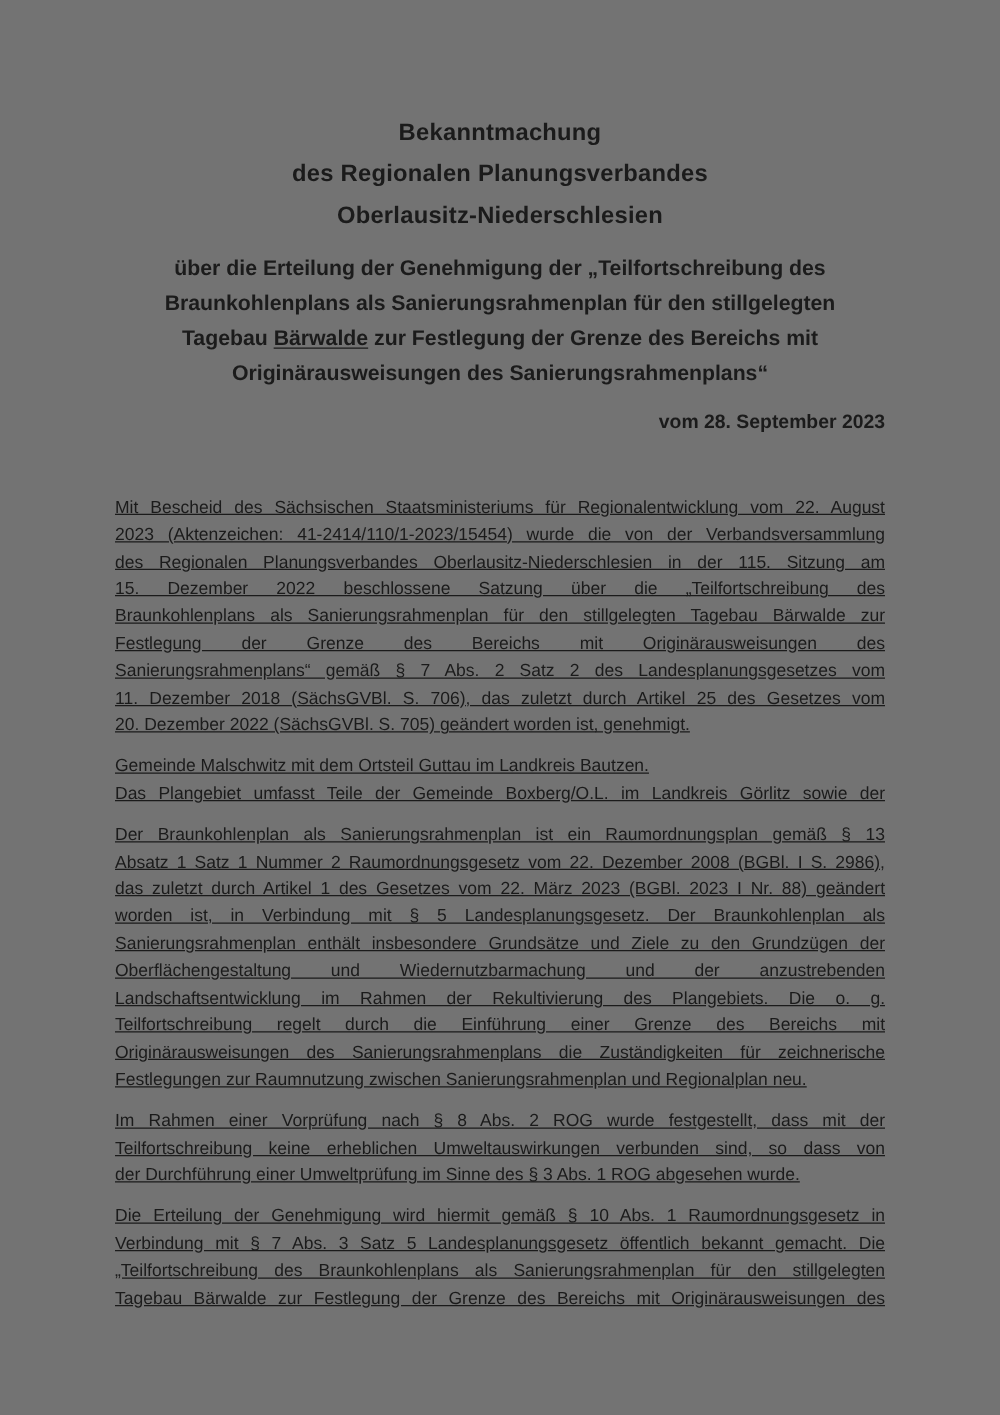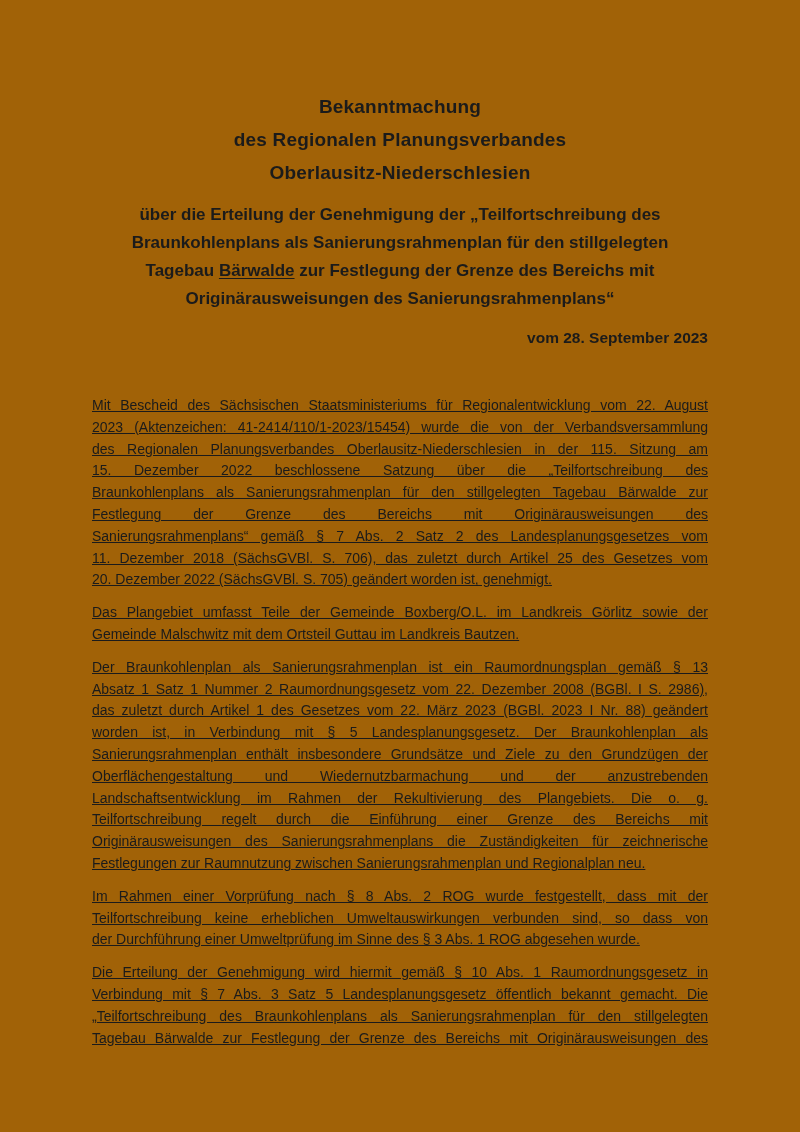--- a/index.html
+++ b/index.html
@@ -6,21 +6,21 @@
     margin: 0;
     padding: 0;
     background: #ffffff;
   }
   .page {
     position: relative;
     width: 800px;
     height: 1132px;
     box-sizing: border-box;
     margin: 0 auto;
-    background: #a16207;
+    background: #737373;
     padding: 90px 92px 0 92px;
     overflow: hidden;
     font-family: "Liberation Sans", "DejaVu Sans", sans-serif;
     color: #1b1b1b;
   }
   .doc-title {
     text-align: center;
     font-weight: 700;
     font-size: 19px;
     line-height: 33px;
@@ -92,22 +92,22 @@
       <div class="pline">des Regionalen Planungsverbandes Oberlausitz-Niederschlesien in der 115. Sitzung am</div>
       <div class="pline">15. Dezember 2022 beschlossene Satzung über die „Teilfortschreibung des</div>
       <div class="pline">Braunkohlenplans als Sanierungsrahmenplan für den stillgelegten Tagebau Bärwalde zur</div>
       <div class="pline">Festlegung der Grenze des Bereichs mit Originärausweisungen des</div>
       <div class="pline">Sanierungsrahmenplans“ gemäß § 7 Abs. 2 Satz 2 des Landesplanungsgesetzes vom</div>
       <div class="pline">11. Dezember 2018 (SächsGVBl. S. 706), das zuletzt durch Artikel 25 des Gesetzes vom</div>
       <div class="pline pl-last">20. Dezember 2022 (SächsGVBl. S. 705) geändert worden ist, genehmigt.</div>
     </div>
 
     <div class="paragraph">
+      <div class="pline pl-last">Gemeinde Malschwitz mit dem Ortsteil Guttau im Landkreis Bautzen.</div>
       <div class="pline">Das Plangebiet umfasst Teile der Gemeinde Boxberg/O.L. im Landkreis Görlitz sowie der</div>
-      <div class="pline pl-last">Gemeinde Malschwitz mit dem Ortsteil Guttau im Landkreis Bautzen.</div>
     </div>
 
     <div class="paragraph">
       <div class="pline">Der Braunkohlenplan als Sanierungsrahmenplan ist ein Raumordnungsplan gemäß § 13</div>
       <div class="pline">Absatz 1 Satz 1 Nummer 2 Raumordnungsgesetz vom 22. Dezember 2008 (BGBl. I S. 2986),</div>
       <div class="pline">das zuletzt durch Artikel 1 des Gesetzes vom 22. März 2023 (BGBl. 2023 I Nr. 88) geändert</div>
       <div class="pline">worden ist, in Verbindung mit § 5 Landesplanungsgesetz. Der Braunkohlenplan als</div>
       <div class="pline">Sanierungsrahmenplan enthält insbesondere Grundsätze und Ziele zu den Grundzügen der</div>
       <div class="pline">Oberflächengestaltung und Wiedernutzbarmachung und der anzustrebenden</div>
       <div class="pline">Landschaftsentwicklung im Rahmen der Rekultivierung des Plangebiets. Die o. g.</div>

